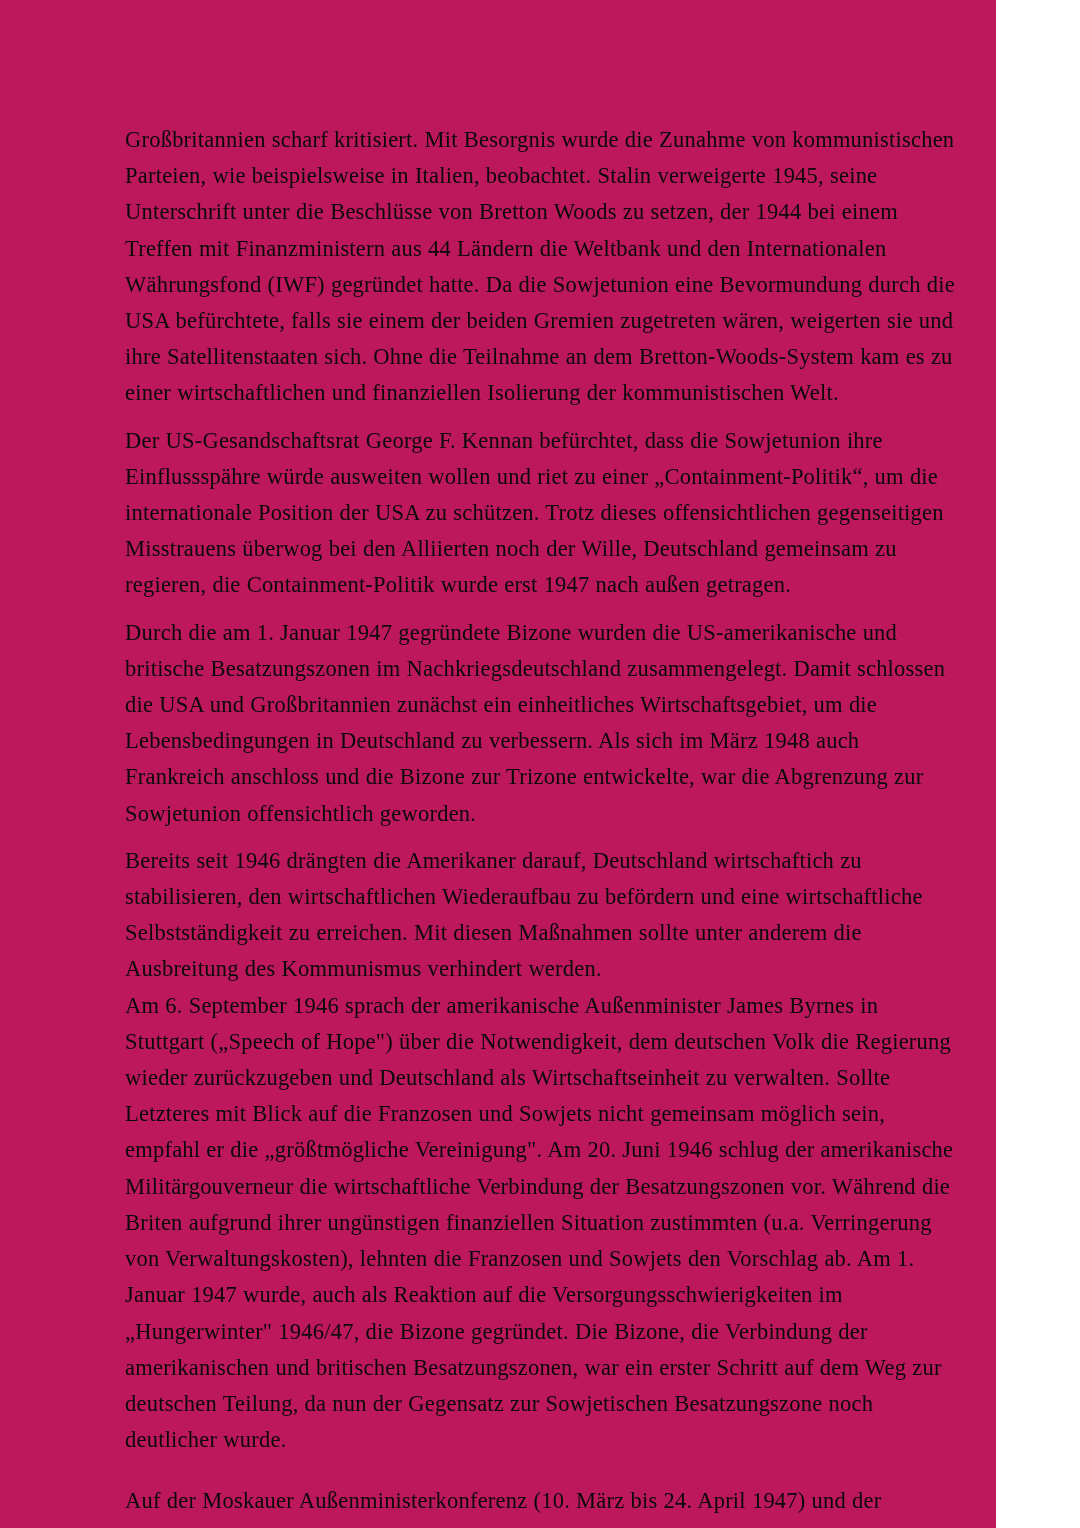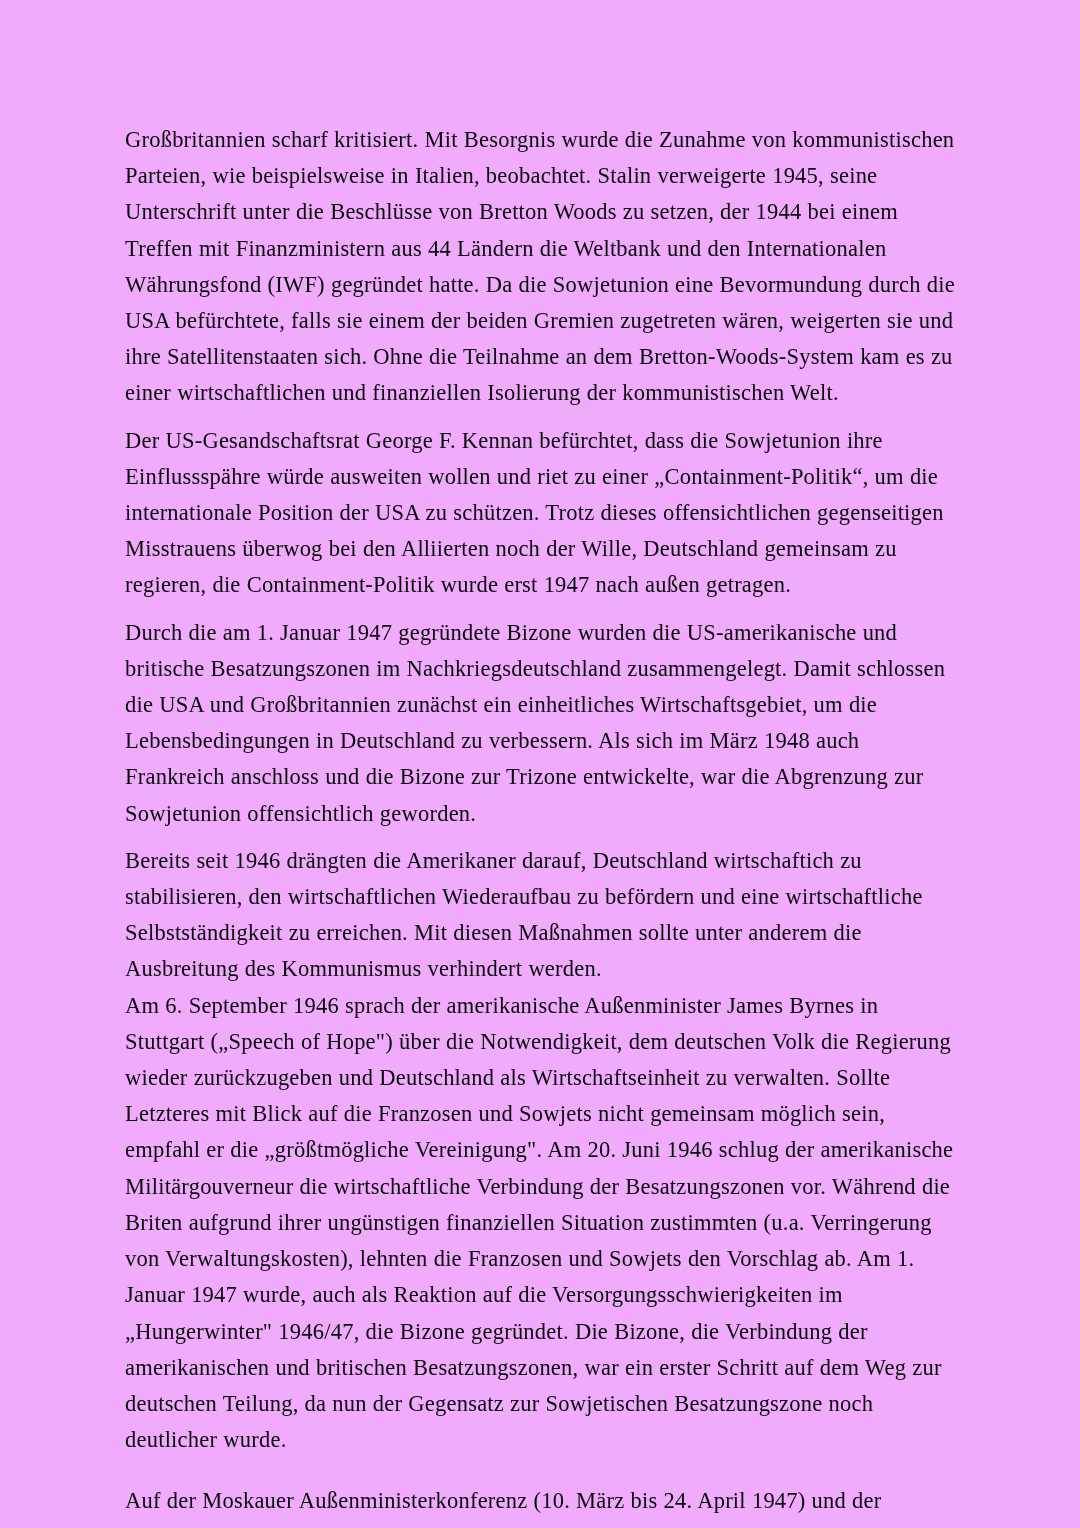--- a/index.html
+++ b/index.html
@@ -3,23 +3,23 @@
 <meta charset="utf-8">
 <title>Dokument</title>
 <style>
   html, body {
     margin: 0;
     padding: 0;
     background: #ffffff;
   }
   .page {
     position: relative;
-    width: 1080px;
+    width: 996px;
     height: 1528px;
-    background: #f0abfc;
+    background: #be185d;
     overflow: hidden;
     box-sizing: border-box;
   }
   .content {
     position: absolute;
     left: 125px;
     top: 122px;
     width: 832px;
   }
   .para {

